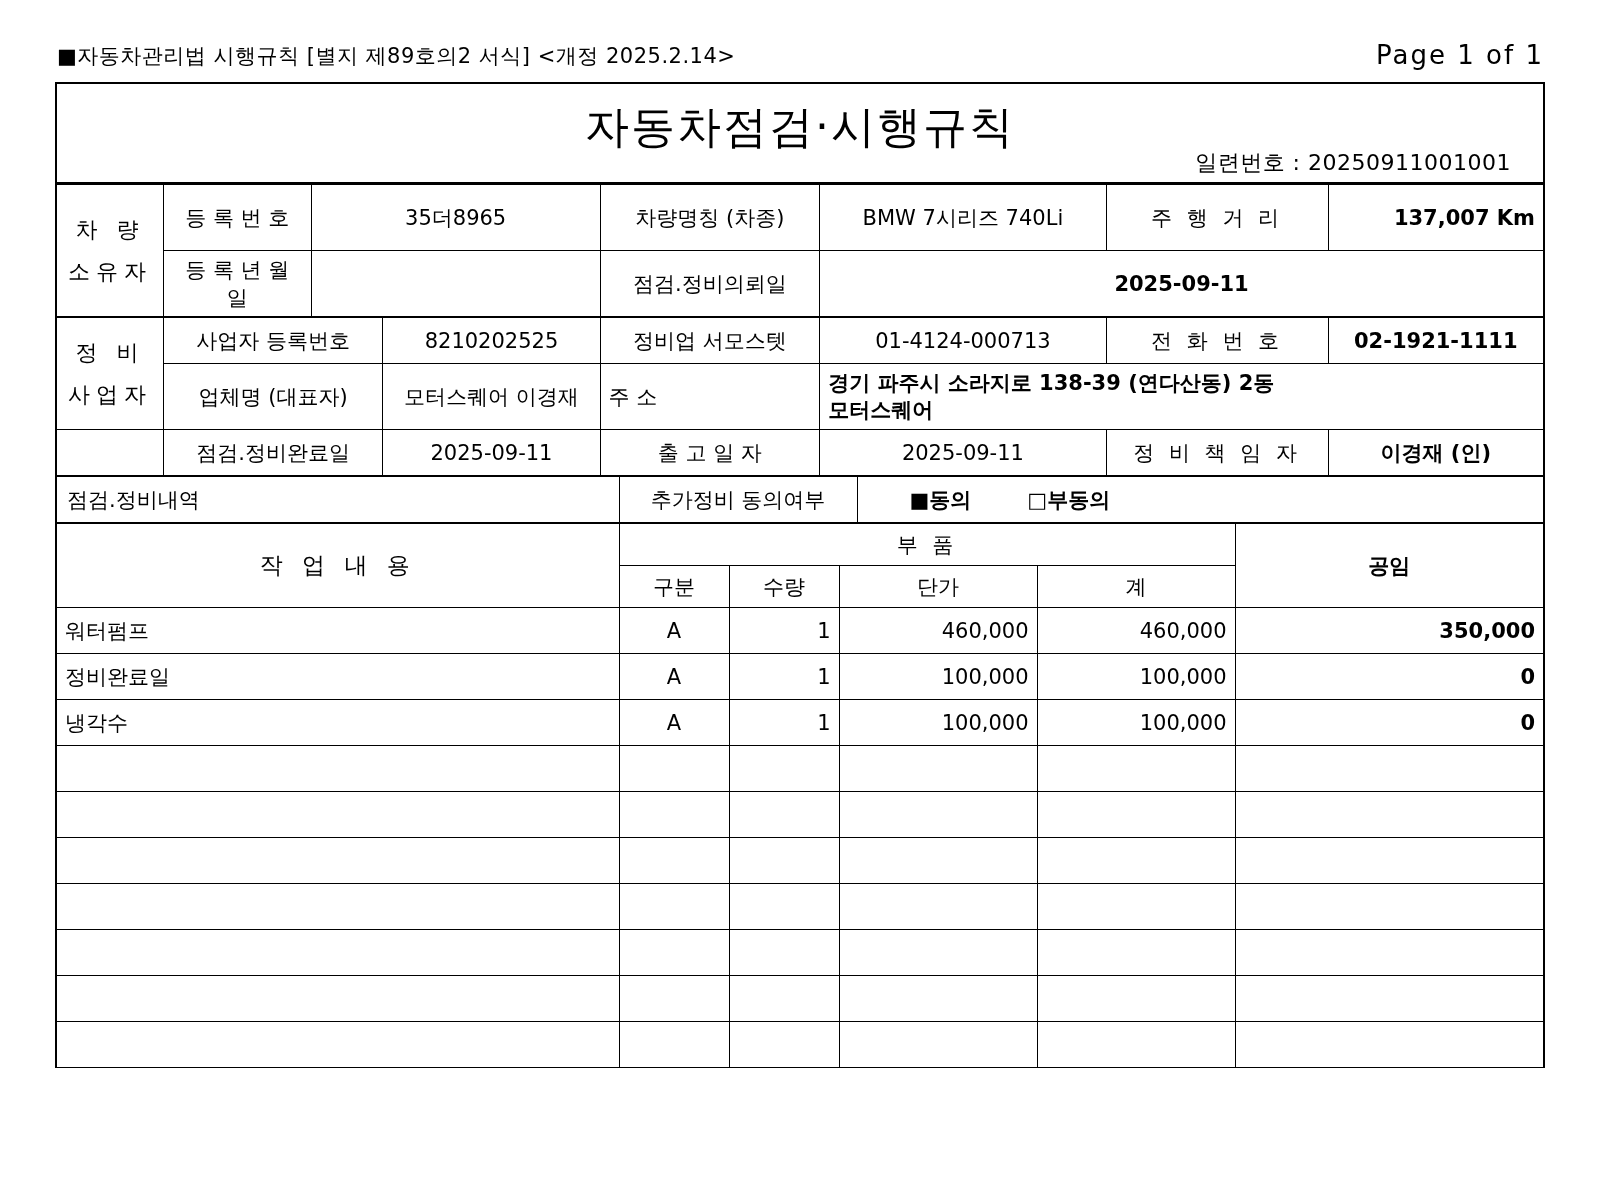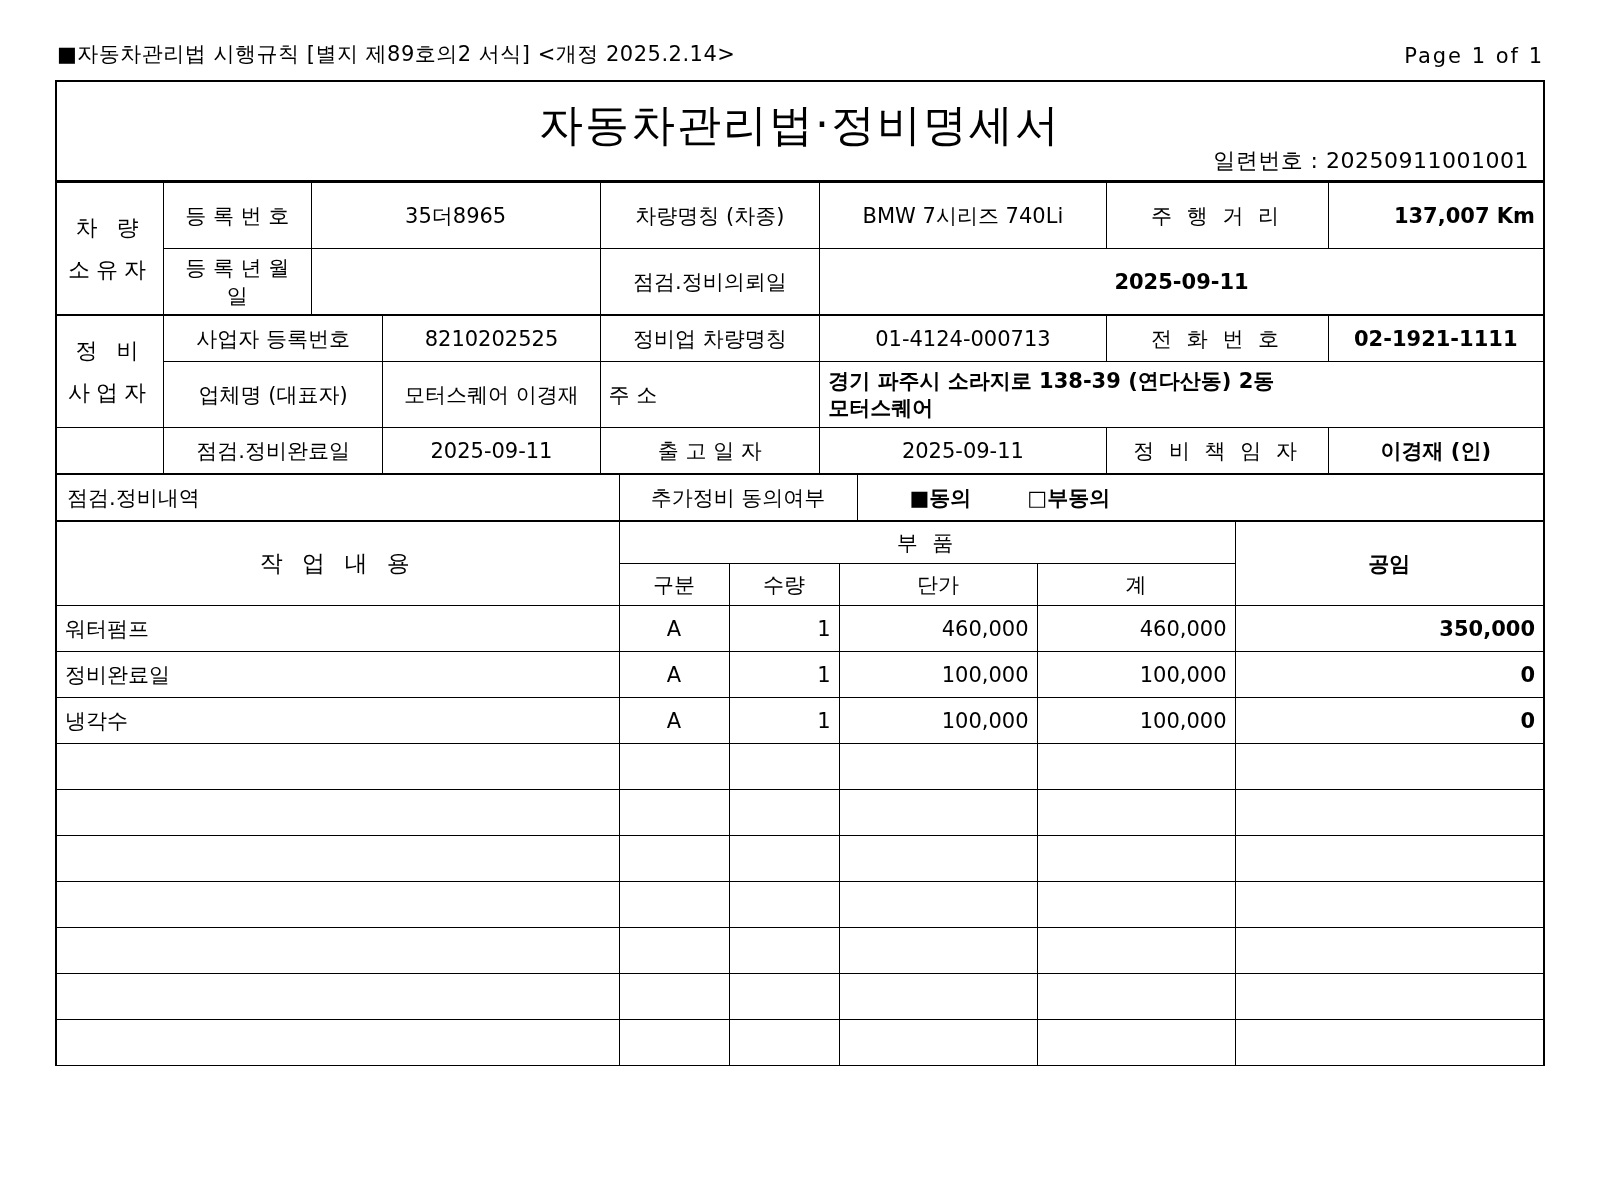--- a/index.html
+++ b/index.html
@@ -30,21 +30,21 @@
     letter-spacing: 0.5px;
     margin-bottom: 12px;
     padding: 0 2px;
   }
   .topline .law {
     white-space: nowrap;
   }
   .topline .pageno {
     white-space: nowrap;
     letter-spacing: 2px;
-    font-size: 21px;
+    font-size: 26px;
     text-align: right;
   }
   
   .frame {
     border: 2px solid #000;
     border-bottom: none;
     width: 1490px;
     box-sizing: border-box;
   }
   
@@ -56,21 +56,21 @@
   }
   .doc-title {
     text-align: center;
     font-size: 44px;
     letter-spacing: 2px;
     padding-top: 14px;
     font-weight: 500;
   }
   .serial {
     position: absolute;
-    right: 14px;
+    right: 32px;
     bottom: 4px;
     font-size: 22px;
     letter-spacing: 0.5px;
     white-space: nowrap;
   }
   
   table {
     border-collapse: collapse;
     width: 100%;
     table-layout: fixed;
@@ -118,21 +118,21 @@
 <div class="page">
 
   <div class="topline">
     <div class="law">■자동차관리법 시행규칙 [별지 제89호의2 서식] &lt;개정 2025.2.14&gt;</div>
     <div class="pageno">Page 1 of 1</div>
   </div>
 
   <div class="frame">
 
     <div class="titleblock">
-      <div class="doc-title">자동차관리법·정비명세서</div>
+      <div class="doc-title">자동차점검·시행규칙</div>
       <div class="serial">
         <span>일련번호 :</span>
         <span>20250911001001</span>
       </div>
     </div>
 
     <table>
       <colgroup>
         <col style="width:92px">
           <col style="width:128px">
@@ -179,21 +179,21 @@
       <tbody>
           <tr>
         <td rowspan="2" class="c no-left">
           <div class="vlabel">
             <div>정  비</div>
             <div>사업자</div>
           </div>
         </td>
         <td class="c">사업자 등록번호</td>
         <td class="c">8210202525</td>
-        <td class="c">정비업 차량명칭</td>
+        <td class="c">정비업 서모스텟</td>
         <td class="c">01-4124-000713</td>
         <td class="c sp4">전 화 번 호</td>
         <td class="c no-right">02-1921-1111</td>
       </tr>
       <tr>
         <td class="c tall">업체명 (대표자)</td>
         <td class="c tall">모터스퀘어 이경재</td>
         <td class="l tall">주            소</td>
         <td colspan="3" class="l tall no-right addr" style="white-space:pre-line;">경기 파주시 소라지로 138-39 (연다산동) 2동
 모터스퀘어</td>

